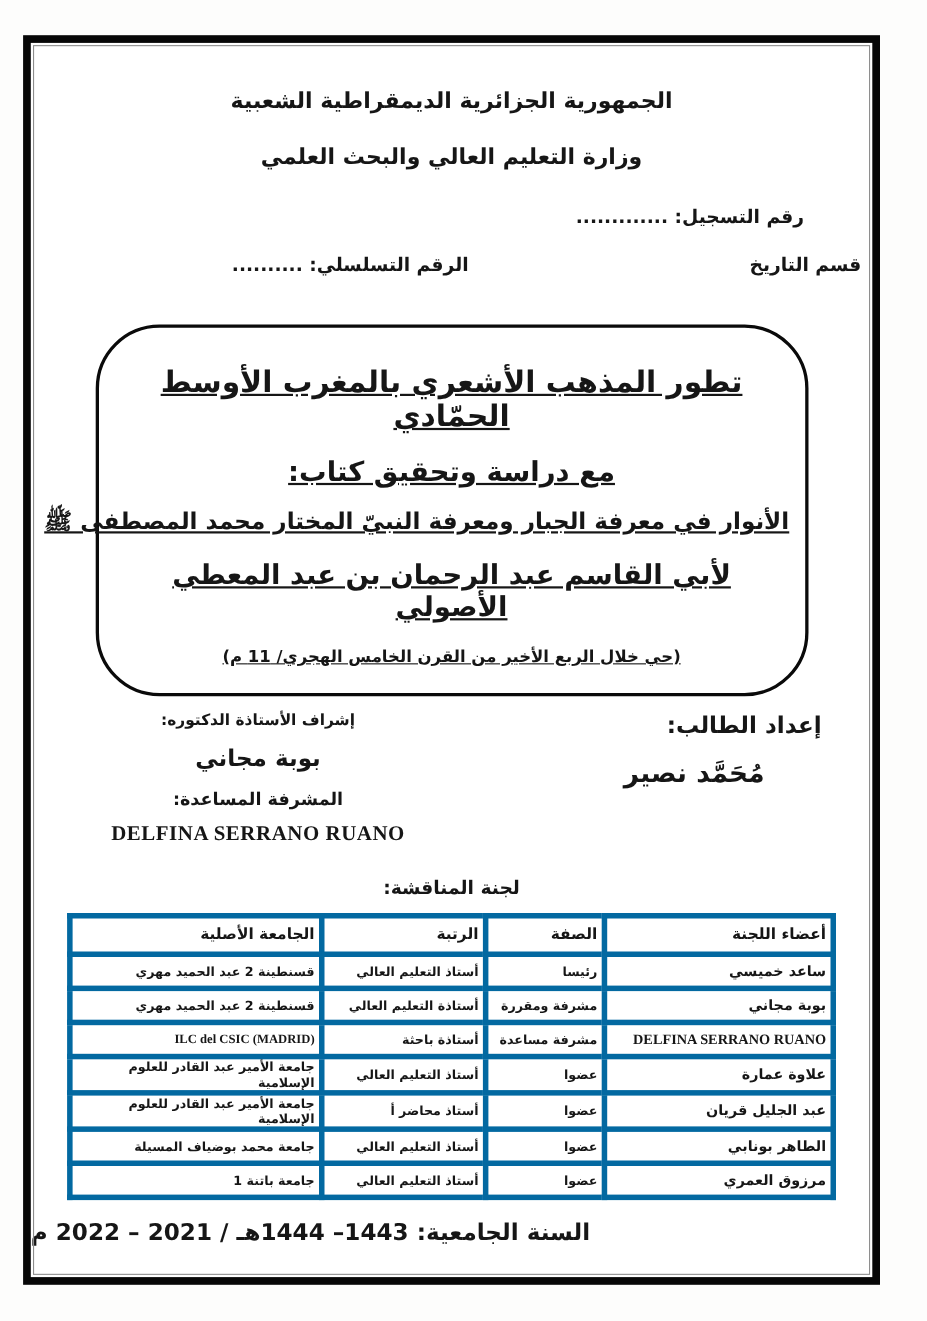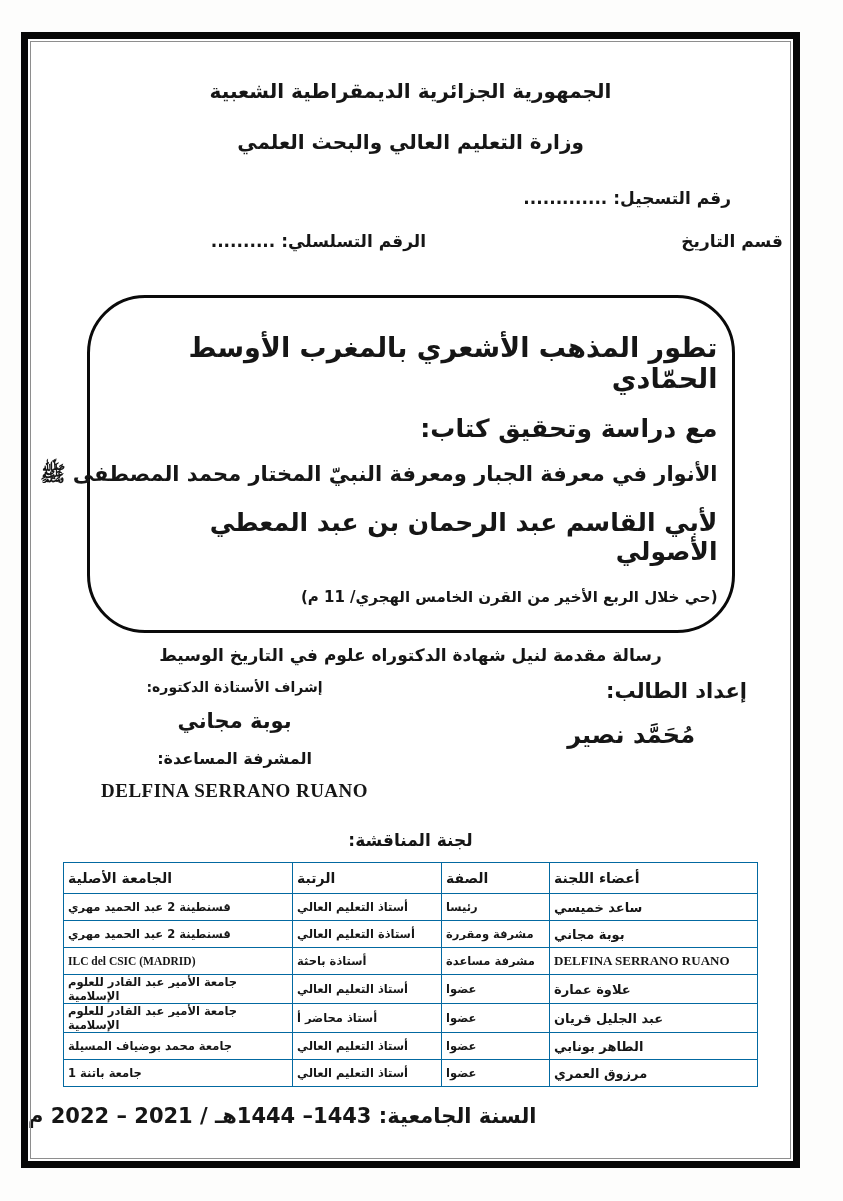--- a/index.html
+++ b/index.html
@@ -27,21 +27,21 @@
   .admin { font-weight:bold; font-size:17px; }
   .admin-row { display:flex; direction:rtl; align-items:flex-start; }
   .admin-row.r1 { margin-top:34px; }
   .admin-row.r2 { margin-top:23px; }
   .admin-cell-r { width:305px; padding-right:10px; box-sizing:border-box; }
   .admin-cell-l { margin-right:62px; letter-spacing:.5px; }
 
   .titlebox {
     width:648px; margin:44px auto 0; box-sizing:border-box;
     border:3px solid #0a0a0a; border-radius:58px;
-    padding:34px 14px 24px;
+    text-align:center; padding:34px 14px 24px;text-decoration:underline;
   }
   .t1 { font-size:27px; font-weight:bold; }
   .t2 { font-size:25px; font-weight:bold; margin-top:20px; }
   .t3 { font-size:21px; font-weight:bold; margin-top:18px; white-space:nowrap; }
   .t4 { font-size:25px; font-weight:bold; margin-top:16px; }
   .t5 { font-size:15px; font-weight:bold; margin-top:22px; }
 
   .subtitle { text-align:center; font-weight:bold; font-size:17px; margin-top:12px; }
 
   .people { display:flex; direction:rtl; margin-top:14px; }
@@ -52,21 +52,21 @@
   .sup-label { font-weight:bold; font-size:14px; }
   .sup-name  { font-weight:bold; font-size:21px; margin-top:14px; }
   .asst-label{ font-weight:bold; font-size:16px; margin-top:16px; }
   .asst-name { font-weight:bold; font-size:19px; margin-top:12px;
                font-family:"Liberation Serif","DejaVu Serif",serif; direction:ltr; letter-spacing:.5px; }
 
   .committee-h { text-align:center; font-weight:bold; font-size:17px; margin-top:28px; }
 
   table.committee { width:694px; margin:12px auto 0; border-collapse:collapse; direction:rtl; table-layout:fixed; }
   .committee th, .committee td {
-    border:1px solid #0369a1; text-align:left; vertical-align:middle;
+    border:5px solid #0369a1; text-align:right; vertical-align:middle;
     font-weight:bold; padding:0 4px; overflow:hidden;
   }
   .committee th { height:30px; font-size:14px; }
   .committee td { height:26px; font-size:11.5px; }
   .committee td.member { font-size:13px; }
   .latin { font-family:"Liberation Serif","DejaVu Serif",serif; direction:ltr; }
 
   .year { text-align:left; font-weight:bold; font-size:21px; margin-top:17px; letter-spacing:.3px; }
 </style>
 </head>
@@ -92,21 +92,20 @@
       </div>
 
       <div class="titlebox">
         <div class="t1">تطور المذهب الأشعري بالمغرب الأوسط الحمّادي</div>
         <div class="t2">مع دراسة وتحقيق كتاب:</div>
         <div class="t3">الأنوار في معرفة الجبار ومعرفة النبيّ المختار محمد المصطفى ﷺ</div>
         <div class="t4">لأبي القاسم عبد الرحمان بن عبد المعطي الأصولي</div>
         <div class="t5">(حي خلال الربع الأخير من القرن الخامس الهجري/ 11 م)</div>
       </div>
 
-      <div class="subtitle">رسالة مقدمة لنيل شهادة الدكتوراه علوم في التاريخ الوسيط</div>
 
       <div class="people">
         <div class="col-student">
           <div class="student-label">إعداد الطالب:</div>
           <div class="student-name">مُحَمَّد نصير</div>
         </div>
         <div class="col-sup">
           <div class="sup-label">إشراف الأستاذة الدكتوره:</div>
           <div class="sup-name">بوبة مجاني</div>
           <div class="asst-label">المشرفة المساعدة:</div>

